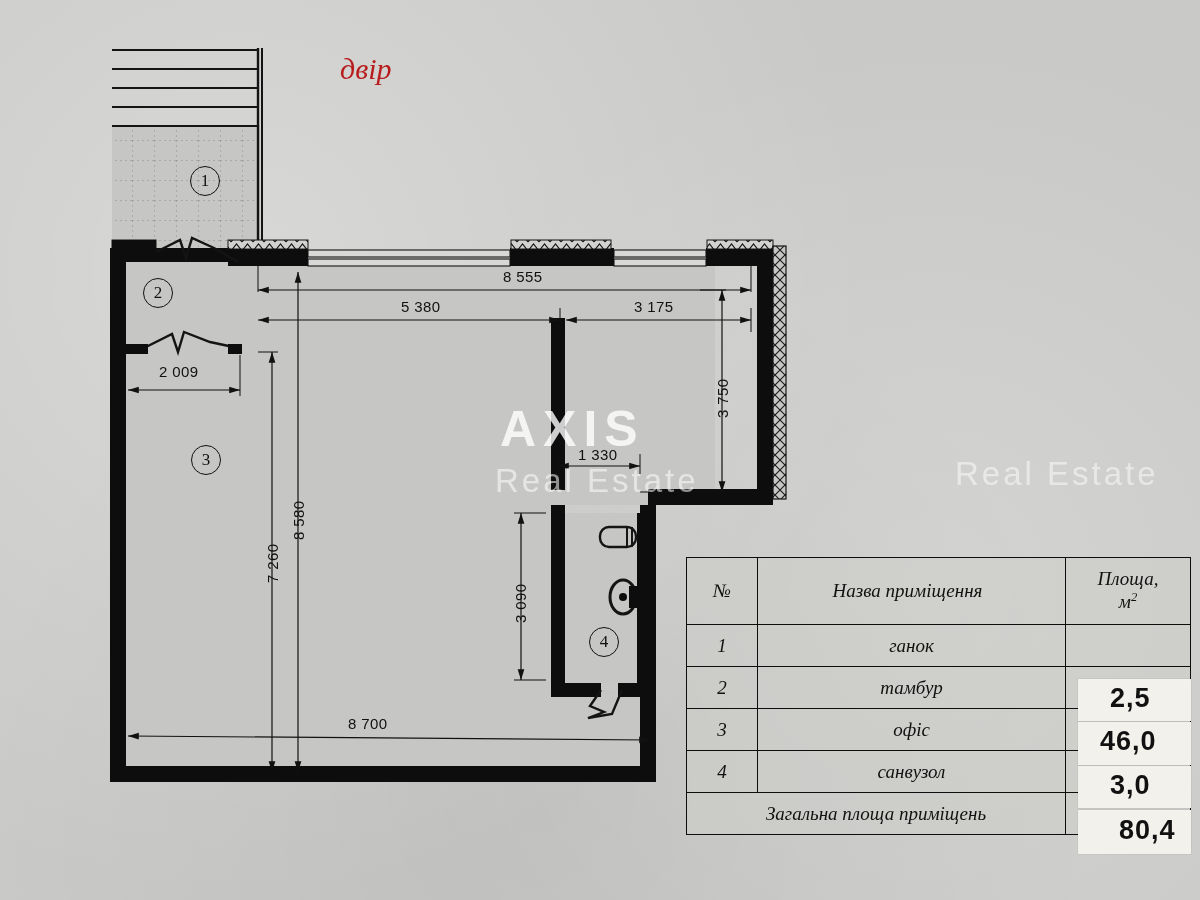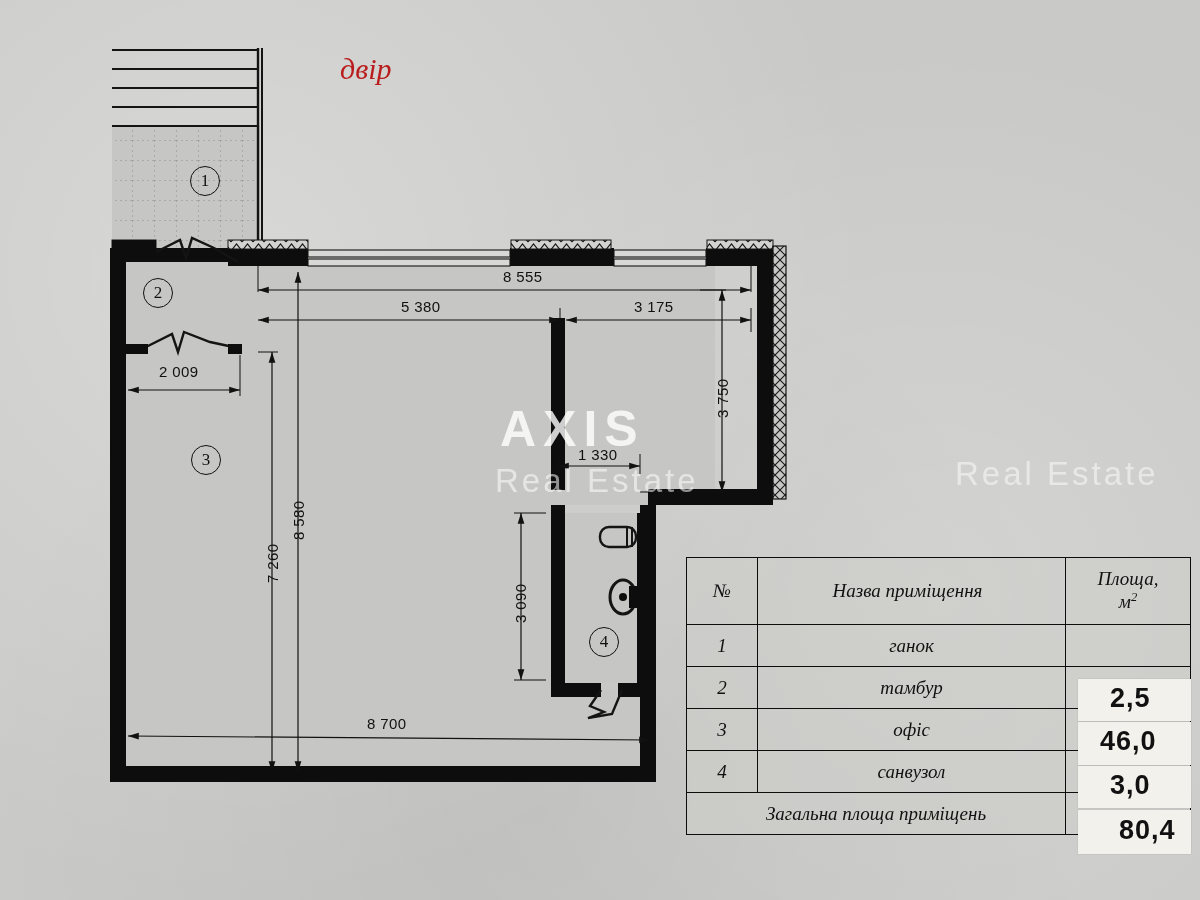--- a/index.html
+++ b/index.html
@@ -268,21 +268,21 @@
   <div class="room-num" style="left:190px;top:166px;">1</div>
   <div class="room-num" style="left:143px;top:278px;">2</div>
   <div class="room-num" style="left:191px;top:445px;">3</div>
   <div class="room-num" style="left:589px;top:627px;">4</div>
 
   <div class="dim" style="left:503px;top:268px;">8 555</div>
   <div class="dim" style="left:383px;top:298px;margin-left:18px;">5 380</div>
   <div class="dim" style="left:634px;top:298px;">3 175</div>
   <div class="dim" style="left:159px;top:363px;">2 009</div>
   <div class="dim" style="left:578px;top:446px;">1 330</div>
-  <div class="dim" style="left:367px;top:715px;">8 700</div>
+  <div class="dim" style="left:348px;top:715px;">8 700</div>
 
   <div class="dim vert" style="left:714px;top:418px;">3 750</div>
   <div class="dim vert" style="left:290px;top:540px;">8 580</div>
   <div class="dim vert" style="left:264px;top:583px;">7 260</div>
   <div class="dim vert" style="left:512px;top:623px;">3 090</div>
 
   <table class="area-table">
     <tbody>
       <tr>
         <td class="col-no hdr">№</td>

